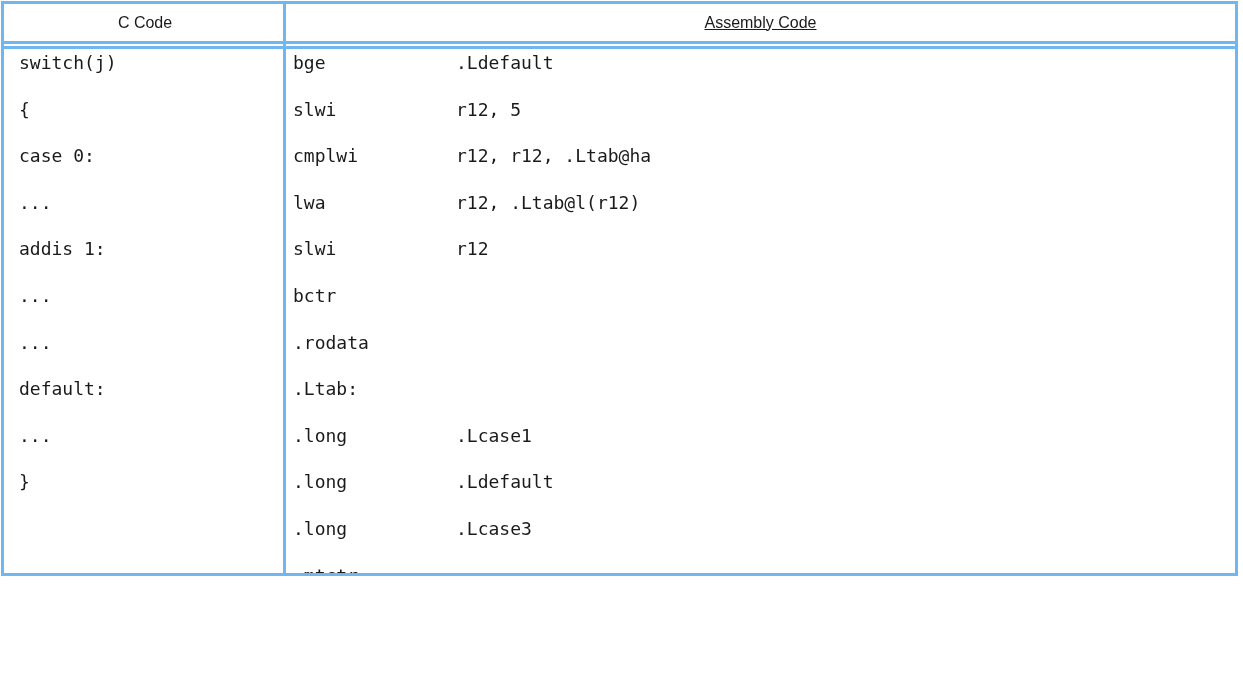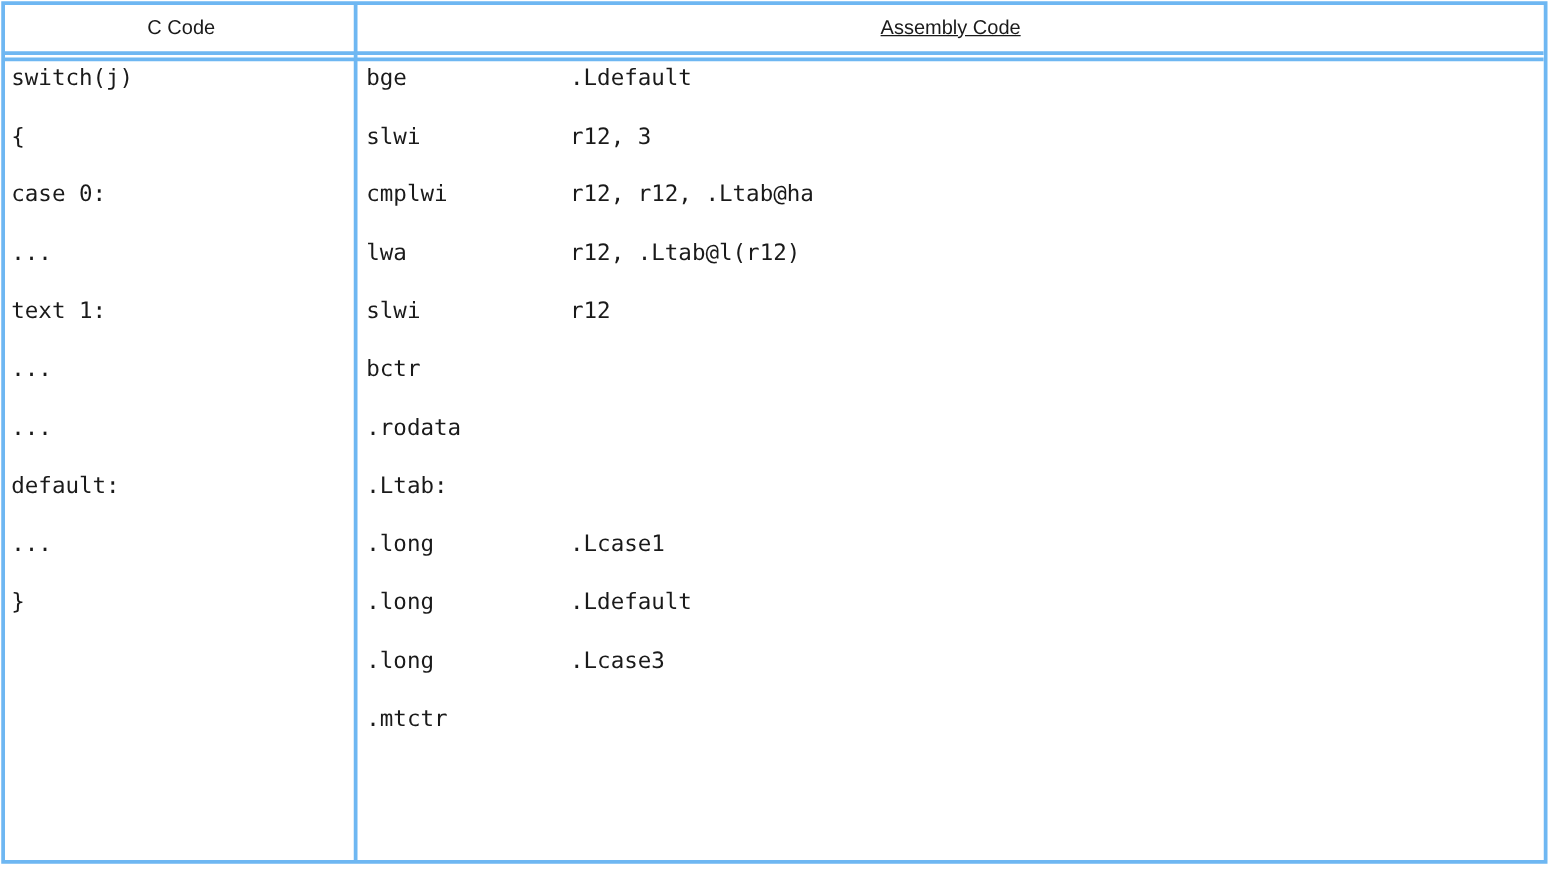--- a/index.html
+++ b/index.html
@@ -10,21 +10,21 @@
   * { margin: 0; padding: 0; box-sizing: border-box; }
   html, body {
     width: 1243px; height: 698px;
     background: var(--bg);
     overflow: hidden;
   }
   .tbl {
     position: relative;
     margin: 1px 0 0 1px;
     width: 1237px;
-    height: 690px;
+    height: 575px;
     border: 3px solid var(--border);
     background: var(--bg);
     overflow: hidden;
   }
   
   .vline {
     position: absolute;
     left: 279px;
     top: -3px;
     bottom: -3px;
@@ -56,21 +56,21 @@
     overflow: hidden;
   }
   .col {
     font-family: "DejaVu Sans Mono", "Liberation Mono", monospace;
     font-size: 18px;
     color: var(--text);
     overflow: hidden;
   }
   .col.ccol {
     width: 282px;
-    padding: 2px 0 0 5px;
+    padding: 2px 0 0 15px;
   }
   .col.acol {
     flex: 1;
     padding: 2px 0 0 7px;
   }
   .line {
     height: 46.6px;
     line-height: 23px;
     white-space: pre;
   }
@@ -97,30 +97,30 @@
     <div class="gap"></div>
     <div class="rule"></div>
   </div>
 
   <div class="body">
     <div class="col ccol">
         <div class="line">switch(j)</div>
         <div class="line">{</div>
         <div class="line">case 0:</div>
         <div class="line">...</div>
-        <div class="line">text 1:</div>
+        <div class="line">addis 1:</div>
         <div class="line">...</div>
         <div class="line">...</div>
         <div class="line">default:</div>
         <div class="line">...</div>
         <div class="line">}</div>
       </div>
     <div class="col acol">
         <div class="line"><span class="mnemonic">bge</span><span class="operands">.Ldefault</span></div>
-        <div class="line"><span class="mnemonic">slwi</span><span class="operands">r12, 3</span></div>
+        <div class="line"><span class="mnemonic">slwi</span><span class="operands">r12, 5</span></div>
         <div class="line"><span class="mnemonic">cmplwi</span><span class="operands">r12, r12, .Ltab@ha</span></div>
         <div class="line"><span class="mnemonic">lwa</span><span class="operands">r12, .Ltab@l(r12)</span></div>
         <div class="line"><span class="mnemonic">slwi</span><span class="operands">r12</span></div>
         <div class="line"><span class="mnemonic">bctr</span><span class="operands"></span></div>
         <div class="line"><span class="mnemonic">.rodata</span><span class="operands"></span></div>
         <div class="line"><span class="mnemonic">.Ltab:</span><span class="operands"></span></div>
         <div class="line"><span class="mnemonic">.long</span><span class="operands">.Lcase1</span></div>
         <div class="line"><span class="mnemonic">.long</span><span class="operands">.Ldefault</span></div>
         <div class="line"><span class="mnemonic">.long</span><span class="operands">.Lcase3</span></div>
         <div class="line"><span class="mnemonic">.mtctr</span><span class="operands"></span></div>

